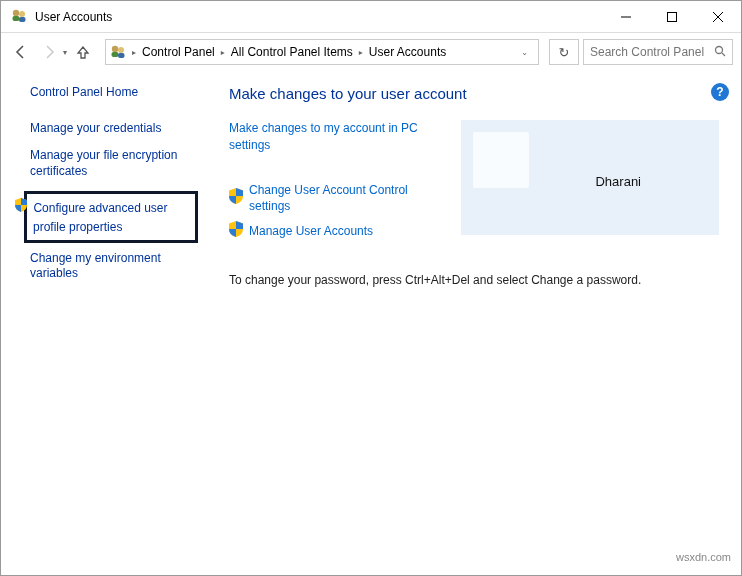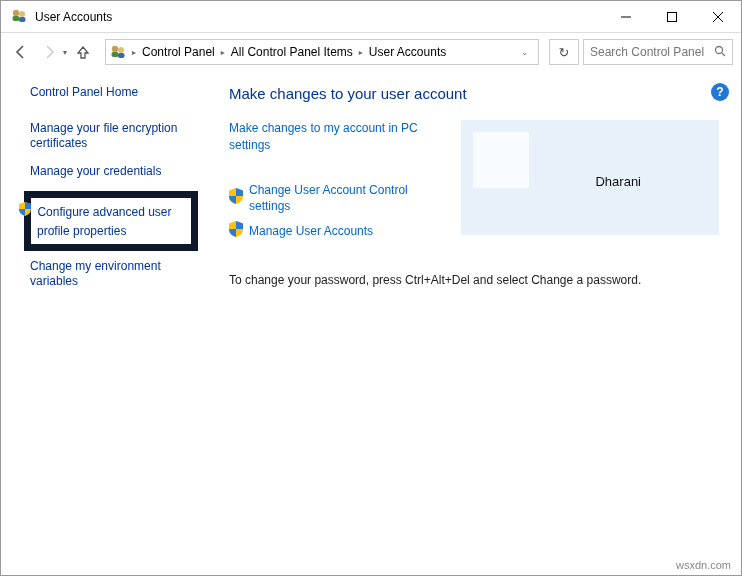--- a/index.html
+++ b/index.html
@@ -20,37 +20,37 @@
   .bc-drop { margin-left: auto; color: #666; font-size: 8px; padding: 0 6px; cursor: pointer; }
   .refresh-btn { width: 30px; height: 26px; border: 1px solid #ccc; display: flex; align-items: center; justify-content: center; cursor: pointer; font-size: 13px; color: #555; }
   .searchbox { width: 150px; height: 26px; border: 1px solid #ccc; display: flex; align-items: center; padding: 0 6px; color: #666; }
   .searchbox input { border: none; outline: none; font-size: 12px; width: 100%; color: #0369a1; background: transparent; }
   .search-icon { color: #666; font-size: 12px; }
 
   .content { display: flex; height: calc(100% - 70px); padding-left: 15px; }
   .sidebar { width: 195px; padding: 14px 0 14px 14px; }
   .sidebar a { display: block; color: #003399; font-size: 12px; text-decoration: none; margin-bottom: 12px; line-height: 1.3; padding-right: 10px; }
   .cp-home { margin-bottom: 20px !important; }
-  .highlighted { border: 7px solid #0f172a; padding: 4px 6px; margin-left: -6px; margin-bottom: 8px !important; width: 174px; }
+  .highlighted { border: 3px solid #0f172a; padding: 4px 6px; margin-left: -6px; margin-bottom: 8px !important; width: 174px; }
   .shield-left { display: inline-block; vertical-align: top; margin-left: -18px; margin-right: 2px; }
 
   .main { flex: 1; padding: 14px 18px; position: relative; }
   .help-icon { position: absolute; top: 12px; right: 12px; width: 18px; height: 18px; border-radius: 50%; background: #2078d4; color: #fff; font-size: 12px; font-weight: bold; display: flex; align-items: center; justify-content: center; cursor: pointer; }
   .main h2 { color: #003399; font-size: 15px; font-weight: normal; margin-bottom: 18px; }
   .actions-area { display: flex; gap: 12px; }
   .action-list { width: 220px; }
   .action-list a { display: block; color: #0066cc; font-size: 12px; text-decoration: none; line-height: 1.4; margin-bottom: 6px; }
   .shield-row { display: flex; align-items: center; gap: 6px; margin-top: 28px; margin-bottom: 6px; }
   .shield-row a { margin-bottom: 0; }
   .user-card { flex: 1; background: #e8f0fa; height: 115px; padding: 10px; position: relative; margin-right: 4px; }
   .user-card .avatar-ph { position: absolute; left: 12px; top: 12px; width: 56px; height: 56px; background: #f9fcff; border-radius: 2px; }
   .user-card .uname { position: absolute; right: 78px; top: 54px; font-size: 13px; color: #111; }
   .instruction { font-size: 12px; color: #222; margin-top: 26px; }
 
-  .watermark { position: absolute; bottom: 4px; right: 10px; font-size: 11px; color: #888; }
+  .watermark { position: absolute; bottom: 12px; right: 10px; font-size: 11px; color: #888; }
 </style>
 </head>
 <body>
 
 <div class="titlebar">
   <span class="icon">
     <svg width="16" height="16">
         <circle cx="5" cy="6" r="3.2" fill="#bfa054"></circle>
         <rect x="1.5" y="9" width="7" height="5" rx="2" fill="#4a8a3a"></rect>
         <circle cx="11" cy="7" r="3" fill="#e0c070"></circle>
@@ -122,22 +122,22 @@
           <line x1="8" y1="8" x2="11" y2="11" stroke="#777" stroke-width="1.3"></line>
         </svg>
     </span>
   </div>
 </div>
 
 <div class="content">
 
   <div class="sidebar">
     <a href="#" class="cp-home">Control Panel Home</a>
+    <a href="#">Manage your credentials</a>
     <a href="#">Manage your file encryption certificates</a>
-    <a href="#">Manage your credentials</a>
     <div class="highlighted">
       <span class="shield-left">
         <svg width="12" height="14">
             <path d="M6 0 L12 2 L12 7 Q12 12 6 14 Q0 12 0 7 L0 2 Z" fill="#ffc20e"></path>
             <path d="M6 0 L12 2 L12 7 L6 7 Z" fill="#2c7cd6"></path>
             <path d="M6 7 L6 14 Q0 12 0 7 Z" fill="#2c7cd6"></path>
           </svg>
       </span>
       <a href="#" style="display:inline; margin:0;">Configure advanced user profile properties</a>
     </div>

